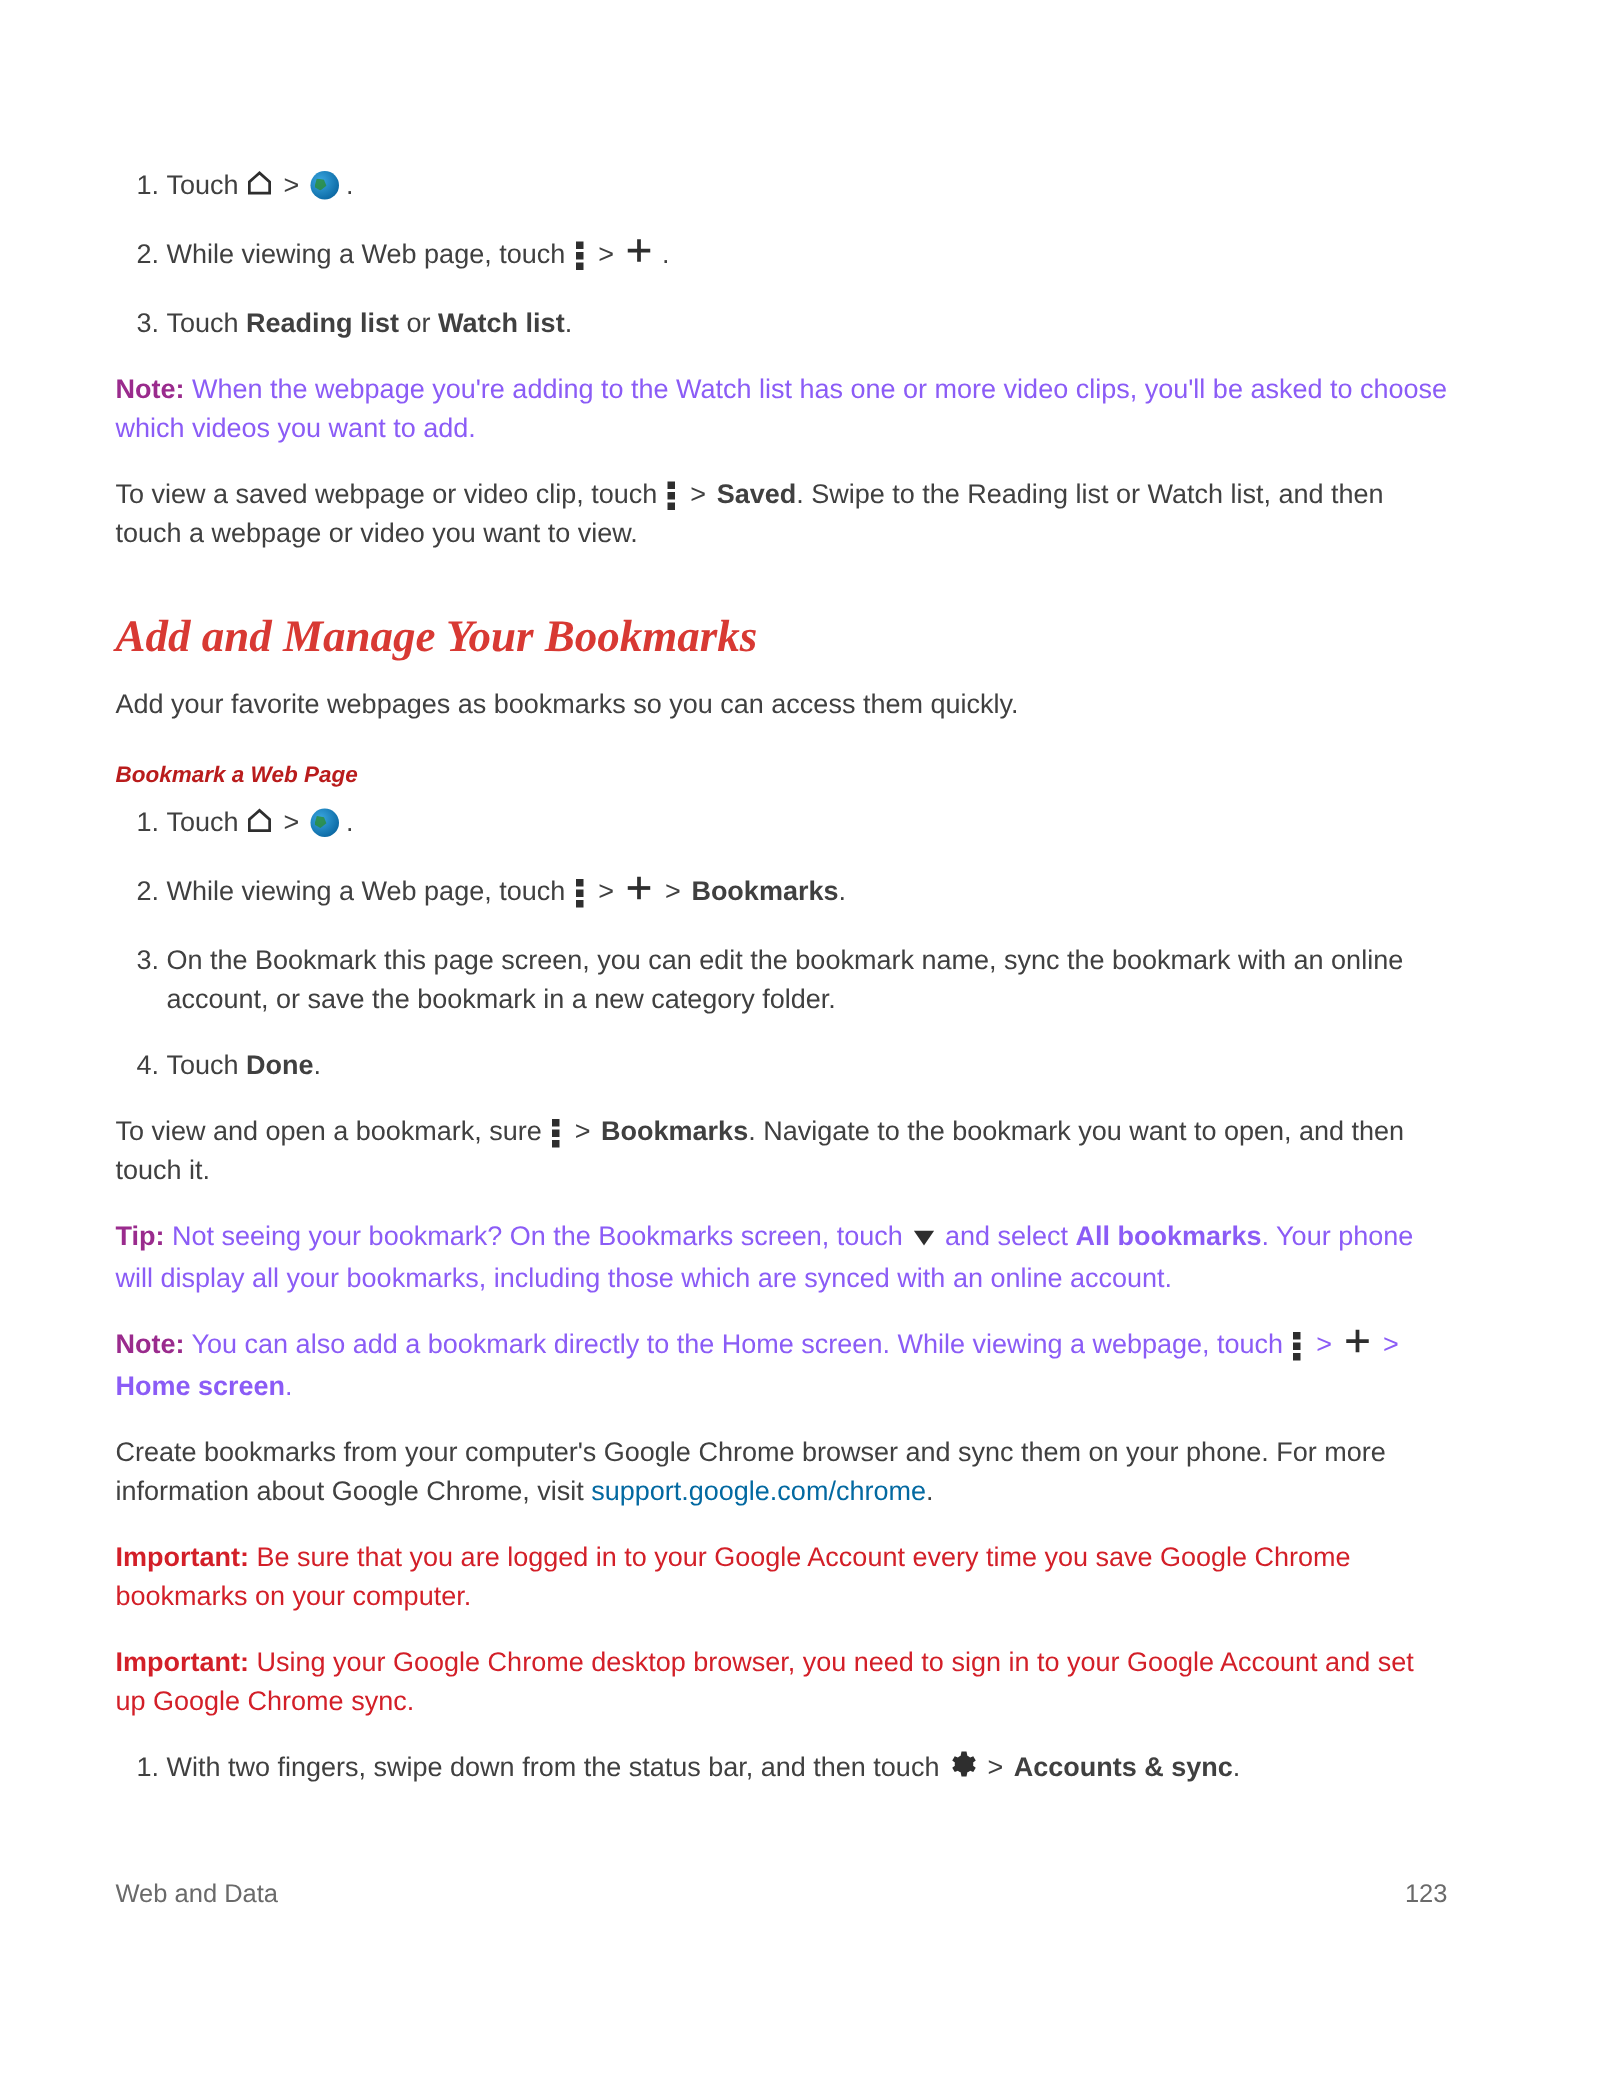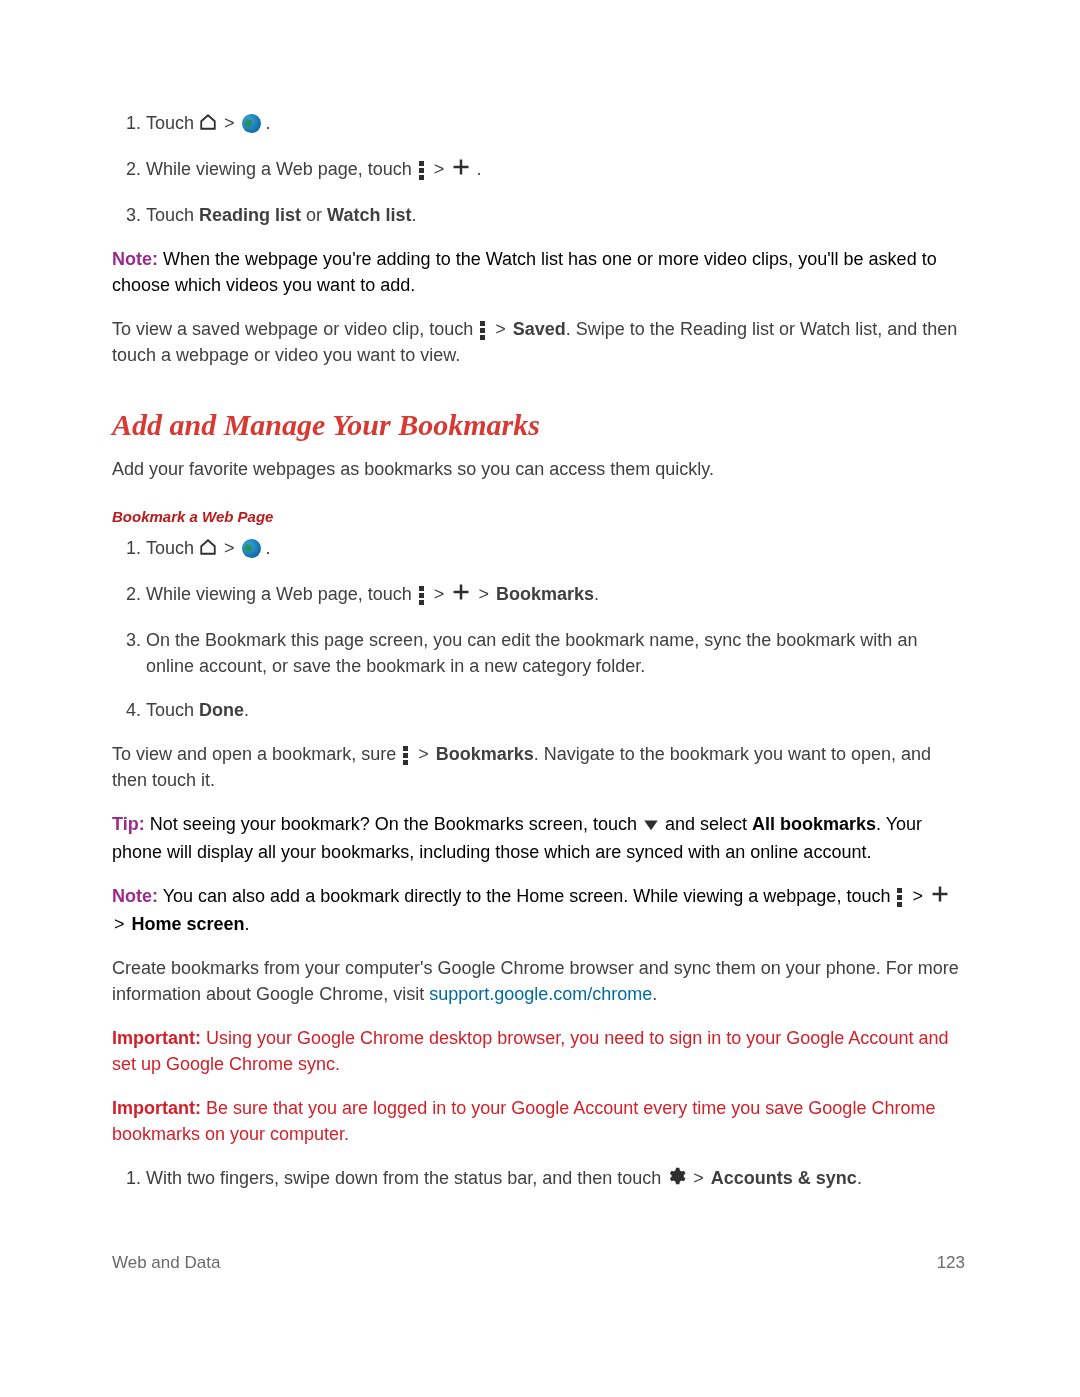--- a/index.html
+++ b/index.html
@@ -5,21 +5,21 @@
   html, body {
     margin: 0;
     padding: 0;
     background: #ffffff;
     font-family: Arial, Helvetica, sans-serif;
     color: #404040;
   }
   .page {
     width: 1080px;
     box-sizing: border-box;
-    padding: 110px 115px 60px 112px;
+    padding: 110px 115px 60px 77px;
     position: relative;
   }
   ol {
     list-style-type: decimal;
     margin: 0 0 16px 0;
     padding-left: 34px;
   }
   ol > li {
     font-size: 18px;
     line-height: 26px;
@@ -49,21 +49,21 @@
   .callout {
     font-size: 18px;
     line-height: 26px;
     margin: 0 0 18px 0;
   }
   .note-label, .tip-label {
     color: #9a2b8d;
     font-weight: bold;
   }
   .note-body, .tip-body {
-    color: #000000;
+    color: #8b5cf6;
   }
   .important-label {
     color: #d31f28;
     font-weight: bold;
   }
   .important-body {
     color: #d31f28;
   }
   a.link {
     color: #0369a1;
@@ -232,25 +232,25 @@
     <span class="note-body gt">&gt;</span>
     <span class="note-body bold">Home screen</span><span class="note-body">.</span>
   </p>
 
 
   <p class="body">
     <span>Create bookmarks from your computer's Google Chrome browser and sync them on your phone. For more information about Google Chrome, visit </span><a class="link">support.google.com/chrome</a><span>.</span>
   </p>
 
   <p class="callout">
+    <span class="important-label">Important:</span><span class="important-body"> Be sure that you are logged in to your Google Account every time you save Google Chrome bookmarks on your computer.</span>
+  </p>
+
+  <p class="callout">
     <span class="important-label">Important:</span><span class="important-body"> Using your Google Chrome desktop browser, you need to sign in to your Google Account and set up Google Chrome sync.</span>
-  </p>
-
-  <p class="callout">
-    <span class="important-label">Important:</span><span class="important-body"> Be sure that you are logged in to your Google Account every time you save Google Chrome bookmarks on your computer.</span>
   </p>
 
   <ol>
     <li>
       <span>With two fingers, swipe down from the status bar, and then touch </span>
       <span class="icon gear">
         <svg viewBox="0 0 24 24" fill="#2e2e2e">
           <path d="M12 8a4 4 0 1 0 0 8 4 4 0 0 0 0-8zm9.4 4a7.6 7.6 0 0 0-.1-1.3l2.1-1.6-2-3.4-2.5 1a7.5 7.5 0 0 0-2.2-1.3L16 2h-4l-.7 3.4a7.5 7.5 0 0 0-2.2 1.3l-2.5-1-2 3.4 2.1 1.6a7.6 7.6 0 0 0 0 2.6l-2.1 1.6 2 3.4 2.5-1a7.5 7.5 0 0 0 2.2 1.3L12 22h4l.7-3.4a7.5 7.5 0 0 0 2.2-1.3l2.5 1 2-3.4-2.1-1.6c.1-.4.1-.9.1-1.3z"></path>
         </svg>
       </span>

